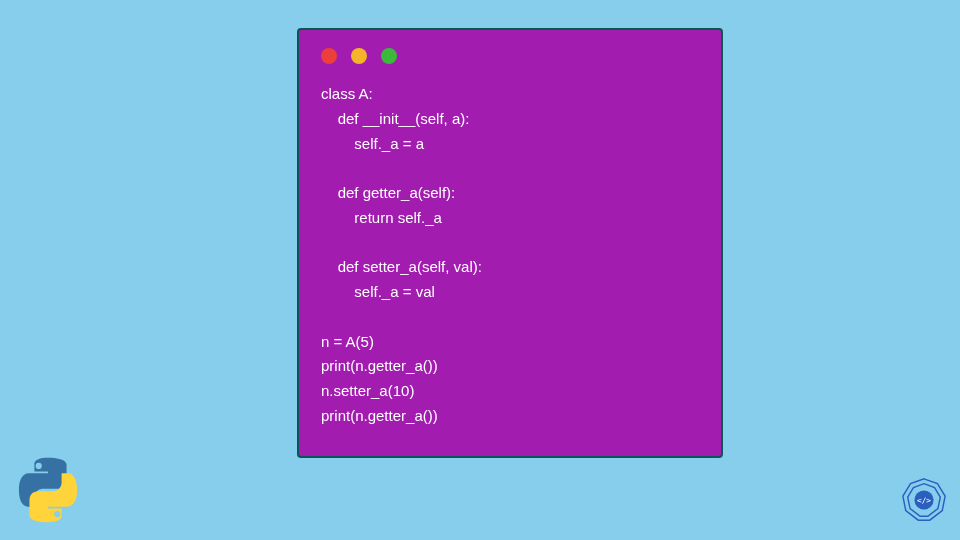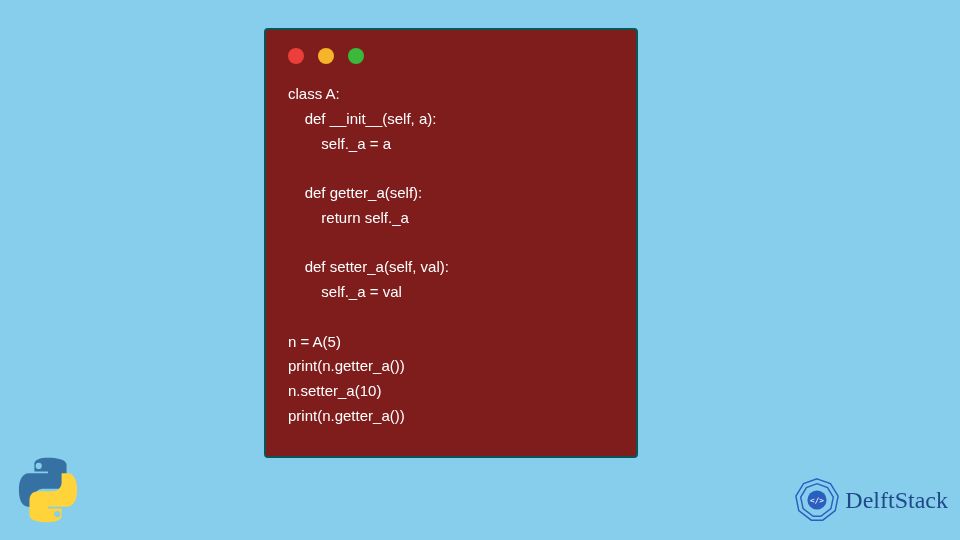--- a/index.html
+++ b/index.html
@@ -6,25 +6,25 @@
   body {
     width: 960px;
     height: 540px;
     background: #87cdec;
     position: relative;
     font-family: Arial, Helvetica, sans-serif;
     overflow: hidden;
   }
   .code-window {
     position: absolute;
-    left: 264px;
+    left: 297px;
     top: 28px;
-    width: 374px;
+    width: 426px;
     height: 430px;
-    background: #7f1d1d;
+    background: #a21caf;
     border: 2px solid #0a5555;
     border-radius: 4px;
     padding: 18px 22px;
   }
   .traffic-lights {
     display: flex;
     gap: 14px;
     margin-bottom: 18px;
   }
   .dot {
@@ -99,14 +99,13 @@
   <span class="ds-icon">
     <svg width="48" height="48" viewBox="0 0 100 100">
       <g fill="none" stroke="#2a5fbf" stroke-width="3">
         <polygon points="50,6 78,16 94,42 88,72 62,92 38,92 12,72 6,42 22,16"></polygon>
         <polygon points="50,16 72,24 84,44 79,68 58,84 42,84 21,68 16,44 28,24"></polygon>
       </g>
       <circle cx="50" cy="50" r="20" fill="#2a5fbf"></circle>
       <text x="50" y="57" text-anchor="middle" font-size="16" font-family="monospace" fill="#ffffff">&lt;/&gt;</text>
     </svg>
   </span>
-  <span class="delftstack-text">DelftStack</span>
 </div>
 
 </body></html>

